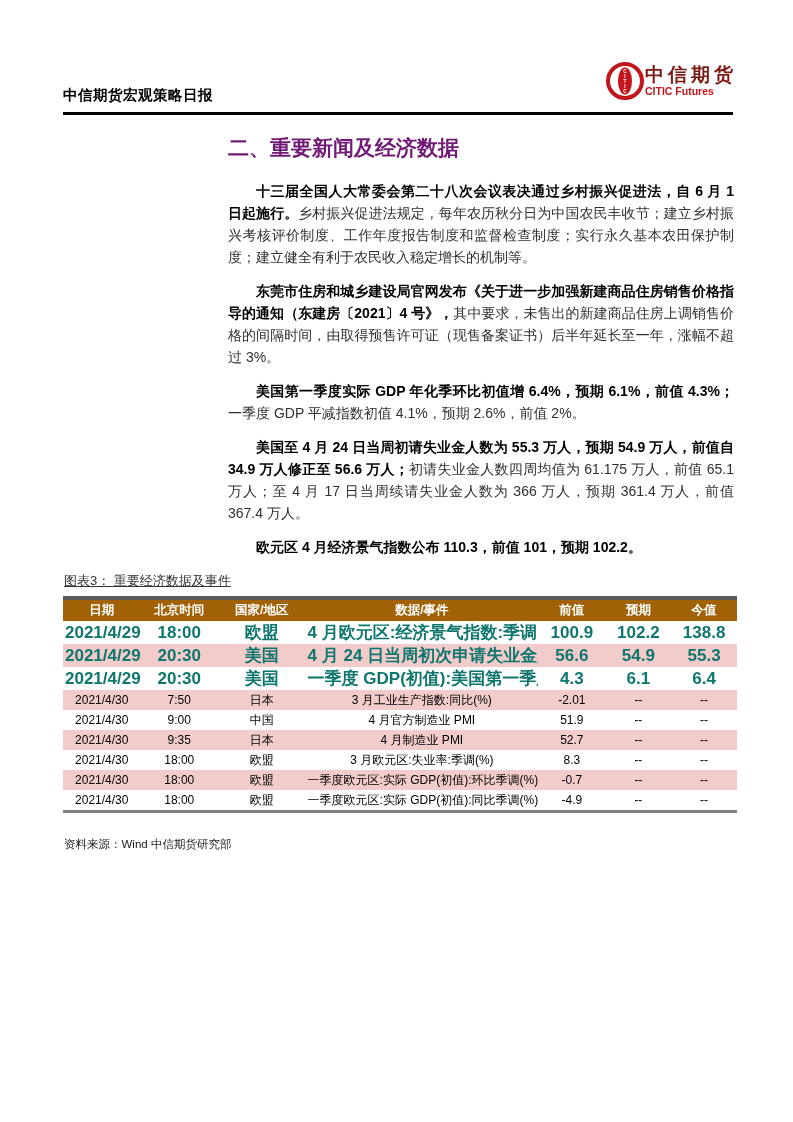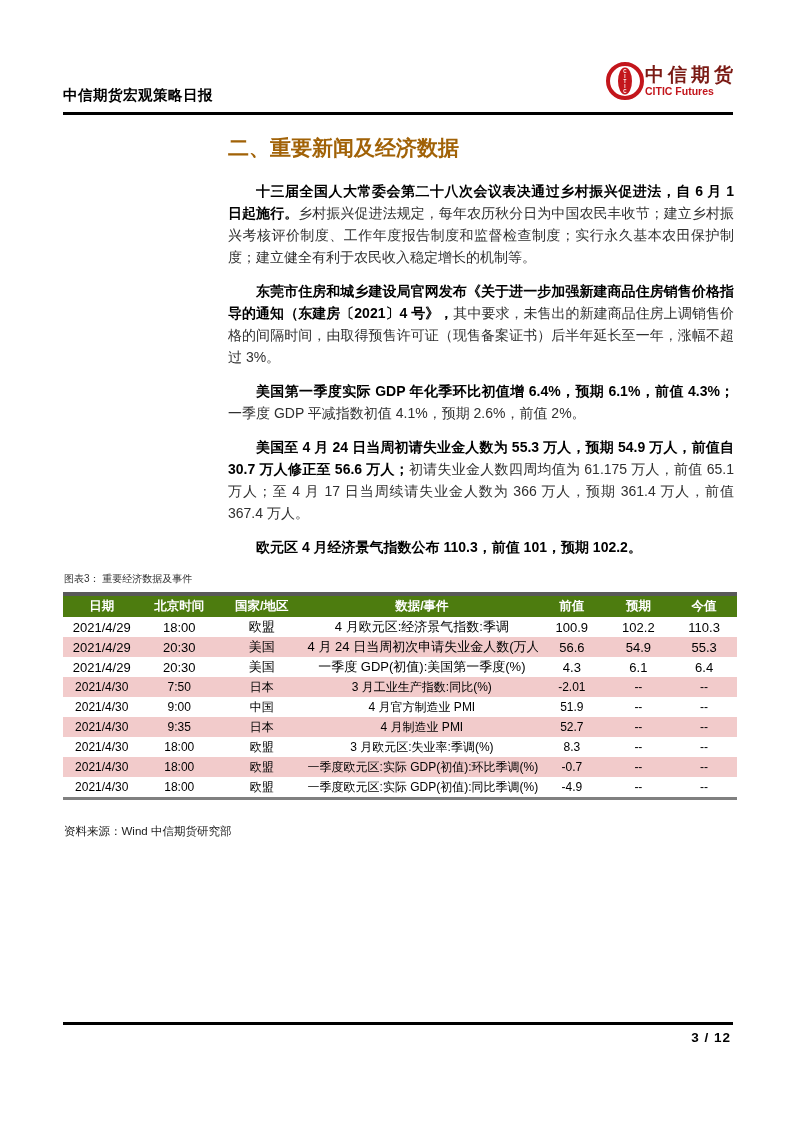--- a/index.html
+++ b/index.html
@@ -11,33 +11,33 @@
   .doc-header{position:absolute;left:63px;top:62px;width:670px;height:50px;border-bottom:3px solid #000;}
   .doc-title{position:absolute;left:0;bottom:7px;font-size:14.5px;font-weight:bold;letter-spacing:.5px;}
   .logo{position:absolute;right:-4px;top:0;display:flex;align-items:center;gap:1px;}
   .logo-ring{width:38px;height:38px;border:4px solid #C3161C;border-radius:50%;box-sizing:border-box;position:relative;background:#fff;}
   .logo-oval{position:absolute;left:50%;top:50%;transform:translate(-50%,-50%);width:14px;height:27px;background:#C3161C;border-radius:7px/14px;display:flex;flex-direction:column;align-items:center;justify-content:center;color:#fff;font-size:4.6px;line-height:5px;font-weight:bold;}
   .logo-text{display:flex;flex-direction:column;line-height:1.1;}
   .logo-cn{font-size:19px;font-weight:bold;color:#7A1A14;letter-spacing:4px;font-family:"Liberation Serif","DejaVu Serif",serif;}
   .logo-en{font-size:10.5px;color:#C3161C;font-weight:bold;}
   
   .content{position:absolute;left:63px;top:134px;width:674px;}
-  .section-title{margin:0 0 18px 165px;font-size:21px;font-weight:bold;color:#a16207;}
+  .section-title{margin:0 0 18px 165px;font-size:21px;font-weight:bold;color:#701a75;}
   .paragraphs{margin-left:165px;width:506px;font-size:14px;line-height:22px;text-align:justify;color:#303030;}
   .paragraphs p{margin:0 0 12px;text-indent:2em;}
   .seg{font-weight:normal;}
   .seg.bold{font-weight:bold;color:#000;}
   
   .figure{margin-top:14px;}
-  .fig-caption{font-size:10px;color:#333;margin:0 0 6px 1px;}
+  .fig-caption{font-size:13px;color:#333;margin:0 0 6px 1px;text-decoration:underline;}
   table.econ{width:674px;border-collapse:collapse;border-top:4px solid #595959;border-bottom:3px solid #808080;table-layout:fixed;}
-  table.econ th{background:#4d7c0f;color:#fff;font-weight:bold;font-size:12.5px;height:21px;padding:0 2px;margin-top:48px;}
+  table.econ th{background:#a16207;color:#fff;font-weight:bold;font-size:12.5px;height:21px;padding:0 2px;margin-top:48px;}
   table.econ td{height:20px;font-size:12px;text-align:center;padding:0 2px;overflow:hidden;white-space:nowrap;}
   tr.shaded{background:#F2CBCB;}
-  tr.boldrow td{font-weight:normal;font-size:13px;color:#000000;}
+  tr.boldrow td{font-weight:bold;font-size:17px;color:#0f766e;}
   .source{font-size:11.5px;color:#1a1a1a;margin-top:24px;margin-left:1px;}
   
   .doc-footer{position:absolute;left:63px;top:1022px;width:670px;border-top:3px solid #000;height:30px;}
   .page-num{position:absolute;right:2px;top:5px;font-size:13.5px;font-weight:bold;letter-spacing:1px;}
 </style>
 </head>
 <body>
 
 <div class="page">
 
@@ -60,21 +60,21 @@
     </div>
   </div>
 
   <div class="content">
     <h2 class="section-title">二、重要新闻及经济数据</h2>
 
     <div class="paragraphs">
         <p><span class="seg bold">十三届全国人大常委会第二十八次会议表决通过乡村振兴促进法，自 6 月 1 日起施行。</span><span class="seg">乡村振兴促进法规定，每年农历秋分日为中国农民丰收节；建立乡村振兴考核评价制度、工作年度报告制度和监督检查制度；实行永久基本农田保护制度；建立健全有利于农民收入稳定增长的机制等。</span></p>
         <p><span class="seg bold">东莞市住房和城乡建设局官网发布《关于进一步加强新建商品住房销售价格指导的通知（东建房〔2021〕4 号》，</span><span class="seg">其中要求，未售出的新建商品住房上调销售价格的间隔时间，由取得预售许可证（现售备案证书）后半年延长至一年，涨幅不超过 3%。</span></p>
         <p><span class="seg bold">美国第一季度实际 GDP 年化季环比初值增 6.4%，预期 6.1%，前值 4.3%；</span><span class="seg">一季度 GDP 平减指数初值 4.1%，预期 2.6%，前值 2%。</span></p>
-        <p><span class="seg bold">美国至 4 月 24 日当周初请失业金人数为 55.3 万人，预期 54.9 万人，前值自 30.7 万人修正至 56.6 万人；</span><span class="seg">初请失业金人数四周均值为 61.175 万人，前值 65.1 万人；至 4 月 17 日当周续请失业金人数为 366 万人，预期 361.4 万人，前值 367.4 万人。</span></p>
+        <p><span class="seg bold">美国至 4 月 24 日当周初请失业金人数为 55.3 万人，预期 54.9 万人，前值自 34.9 万人修正至 56.6 万人；</span><span class="seg">初请失业金人数四周均值为 61.175 万人，前值 65.1 万人；至 4 月 17 日当周续请失业金人数为 366 万人，预期 361.4 万人，前值 367.4 万人。</span></p>
         <p><span class="seg bold">欧元区 4 月经济景气指数公布 110.3，前值 101，预期 102.2。</span></p>
       </div>
 
     <div class="figure">
       <div class="fig-caption">图表3： 重要经济数据及事件</div>
       <table class="econ">
         <colgroup>
             <col style="width: 11.5%;">
             <col style="width: 11.5%;">
             <col style="width: 13%;">
@@ -95,21 +95,21 @@
           </tr>
         </thead>
         <tbody>
             <tr class="boldrow">
               <td>2021/4/29</td>
               <td>18:00</td>
               <td>欧盟</td>
               <td>4 月欧元区:经济景气指数:季调</td>
               <td>100.9</td>
               <td>102.2</td>
-              <td>110.3</td>
+              <td>138.8</td>
             </tr>
             <tr class="shaded boldrow">
               <td>2021/4/29</td>
               <td>20:30</td>
               <td>美国</td>
               <td>4 月 24 日当周初次申请失业金人数(万人)</td>
               <td>56.6</td>
               <td>54.9</td>
               <td>55.3</td>
             </tr>
@@ -175,17 +175,14 @@
               <td>-4.9</td>
               <td>--</td>
               <td>--</td>
             </tr>
           </tbody>
       </table>
       <div class="source">资料来源：Wind 中信期货研究部</div>
     </div>
   </div>
 
-  <div class="doc-footer">
-    <div class="page-num">3 / 12</div>
-  </div>
 
 </div>
 
 </body></html>

